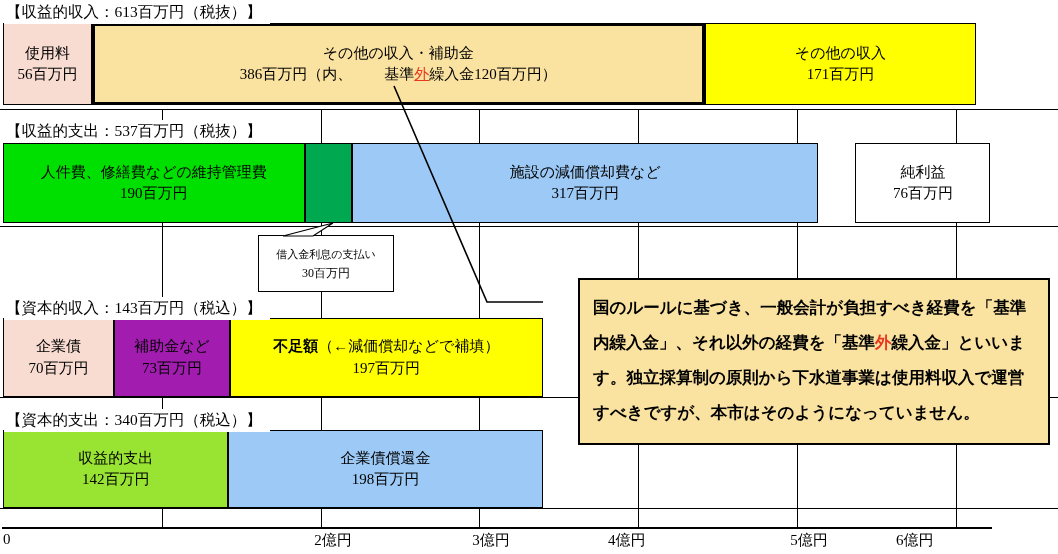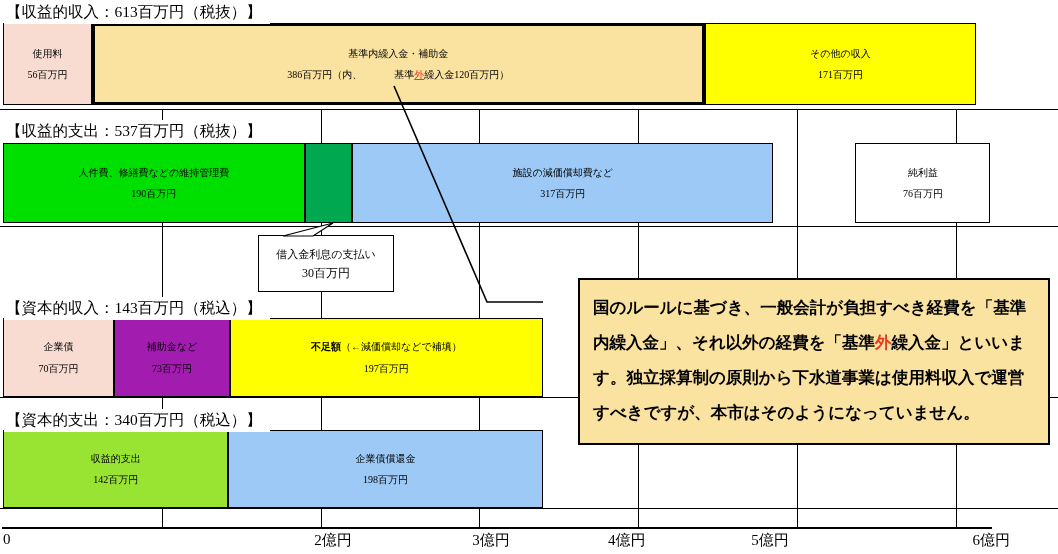--- a/index.html
+++ b/index.html
@@ -2,21 +2,21 @@
 <html><head>
 <meta charset="utf-8">
 <style>
   html,body{margin:0;padding:0;background:#fff;}
   .stage{position:relative;width:1058px;height:554px;background:#fff;overflow:hidden;
          font-family:"Liberation Serif","DejaVu Serif",serif;color:#000;}
   .vline{position:absolute;width:1px;background:#000;z-index:0;}
   .hline{position:absolute;height:1px;background:#000;left:0;width:1058px;z-index:0;}
   .bar{position:absolute;box-sizing:border-box;border:1.3px solid #000;display:flex;
        flex-direction:column;justify-content:center;align-items:center;text-align:center;
-       font-size:10px;line-height:21.5px;z-index:1;white-space:nowrap;}
+       font-size:15px;line-height:21.5px;z-index:1;white-space:nowrap;}
   .row-header{position:absolute;left:4px;z-index:2;background:#fff;font-size:15.5px;
        padding:1px 8px 1px 2px;white-space:nowrap;}
   .callout{position:absolute;left:258px;top:235px;width:136px;height:57px;background:#fff;
        border:1.4px solid #000;z-index:3;box-sizing:border-box;display:flex;flex-direction:column;
        justify-content:center;align-items:center;font-size:11px;line-height:16px;text-align:center;}
   .callout .num{font-size:12px;margin-top:3px;}
   .notebox{position:absolute;left:578px;top:278px;width:472px;height:167px;z-index:3;
        box-sizing:border-box;border:2.6px solid #000;padding:10px 12px 8px 13px;
        font-size:16.5px;font-weight:bold;line-height:35px;text-align:left;}
   .axis{position:absolute;left:2px;top:527px;width:990px;height:2px;background:#000;z-index:1;}
@@ -47,33 +47,33 @@
   <div class="row-header" style="top:120px">【収益的支出：537百万円（税抜）】</div>
   <div class="row-header" style="top:297px">【資本的収入：143百万円（税込）】</div>
   <div class="row-header" style="top:409px">【資本的支出：340百万円（税込）】</div>
 
   <div id="bars">
       <div class="bar" style="left: 3px; top: 23px; width: 88.9px; height: 82px; background: rgb(248, 220, 210);">
         <div>使用料</div>
         <div>56百万円</div>
       </div>
       <div class="bar" style="left: 91.9px; top: 23px; width: 612.775px; height: 82px; background: rgb(250, 226, 160); border-width: 3px;">
-        <div>基準内繰入金・補助金</div>
+        <div>その他の収入・補助金</div>
         <div><span>386百万円（内、</span><span style=" margin-left: 32px;">基準</span><span style="color: rgb(232, 56, 31); text-decoration: underline;">外</span><span style="">繰入金120百万円</span><span>）</span></div>
       </div>
       <div class="bar" style="left: 704.675px; top: 23px; width: 271.462px; height: 82px; background: rgb(255, 255, 0);">
         <div>その他の収入</div>
         <div>171百万円</div>
       </div>
       <div class="bar" style="left: 3px; top: 143px; width: 301.625px; height: 80px; background: rgb(0, 224, 0);">
         <div>人件費、修繕費などの維持管理費</div>
         <div>190百万円</div>
       </div>
       <div class="bar" style="left: 304.625px; top: 143px; width: 47.625px; height: 80px; background: rgb(0, 169, 79);"></div>
-      <div class="bar" style="left: 352.25px; top: 143px; width: 421px; height: 80px; background: rgb(156, 201, 245);">
+      <div class="bar" style="left: 352.25px; top: 143px; width: 466px; height: 80px; background: rgb(156, 201, 245);">
         <div>施設の減価償却費など</div>
         <div>317百万円</div>
       </div>
       <div class="bar" style="left: 855.487px; top: 143px; width: 135px; height: 80px; background: rgb(255, 255, 255);">
         <div>純利益</div>
         <div>76百万円</div>
       </div>
       <div class="bar" style="left: 3px; top: 318px; width: 111.125px; height: 79px; background: rgb(248, 220, 210);">
         <div>企業債</div>
         <div>70百万円</div>
@@ -103,22 +103,22 @@
 
   <div class="notebox" id="notebox" style="background: rgb(250, 226, 160);"><span>国のルールに基づき、一般会計が負担すべき経費を「基準内繰入金」、それ以外の経費を「基準</span><span style="color: rgb(232, 56, 31);">外</span><span>繰入金」といいます。独立採算制の原則から下水道事業は使用料収入で運営すべきですが、本市はそのようになっていません。</span></div>
 
   <div class="axis"></div>
   <div id="ticks">
       <div class="tick" style="left: 3px; width: 40px; text-align: left;">0</div>
       <div class="tick" style="left: 132px; width: 84px; text-align: right; margin-top: 38px;">1億円</div>
       <div class="tick" style="left: 291px; width: 84px; text-align: center;">2億円</div>
       <div class="tick" style="left: 449px; width: 84px; text-align: center;">3億円</div>
       <div class="tick" style="left: 608px; width: 84px; text-align: left;">4億円</div>
-      <div class="tick" style="left: 728px; width: 84px; text-align: center;">5億円</div>
-      <div class="tick" style="left: 926px; width: 84px; text-align: right;">6億円</div>
+      <div class="tick" style="left: 767px; width: 84px; text-align: center;">5億円</div>
+      <div class="tick" style="left: 896px; width: 84px; text-align: left;">6億円</div>
     </div>
 
   <svg class="overlay" width="1058" height="554">
     <polyline points="394,86 487,302 543,302" fill="none" stroke="#000" stroke-width="1.6"></polyline>
     <polygon points="283,236 313,236 333,223" fill="#ffffff" stroke="#000" stroke-width="1.2"></polygon>
   </svg>
 
 </div>
 
 </body></html>

